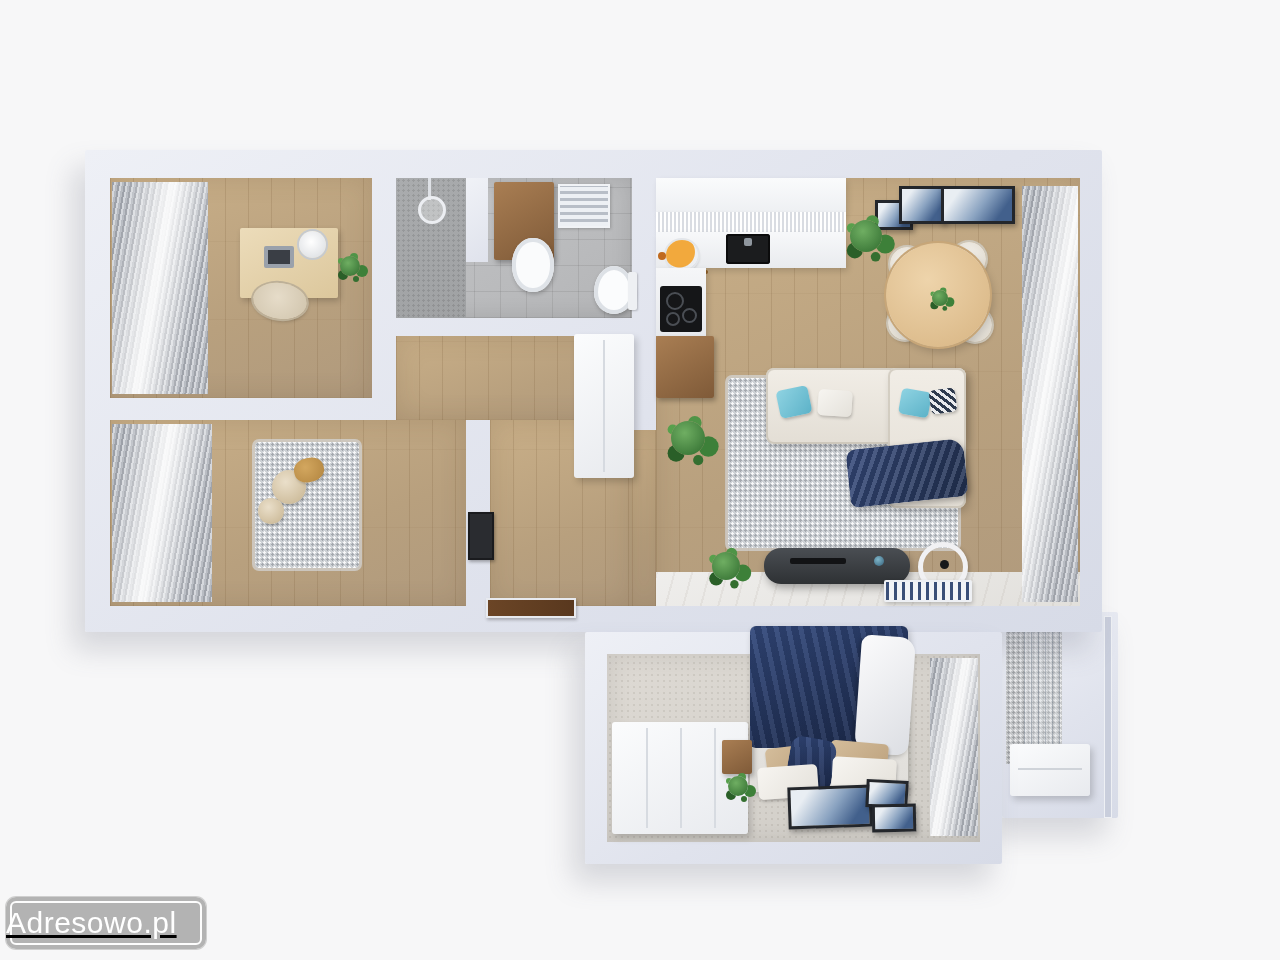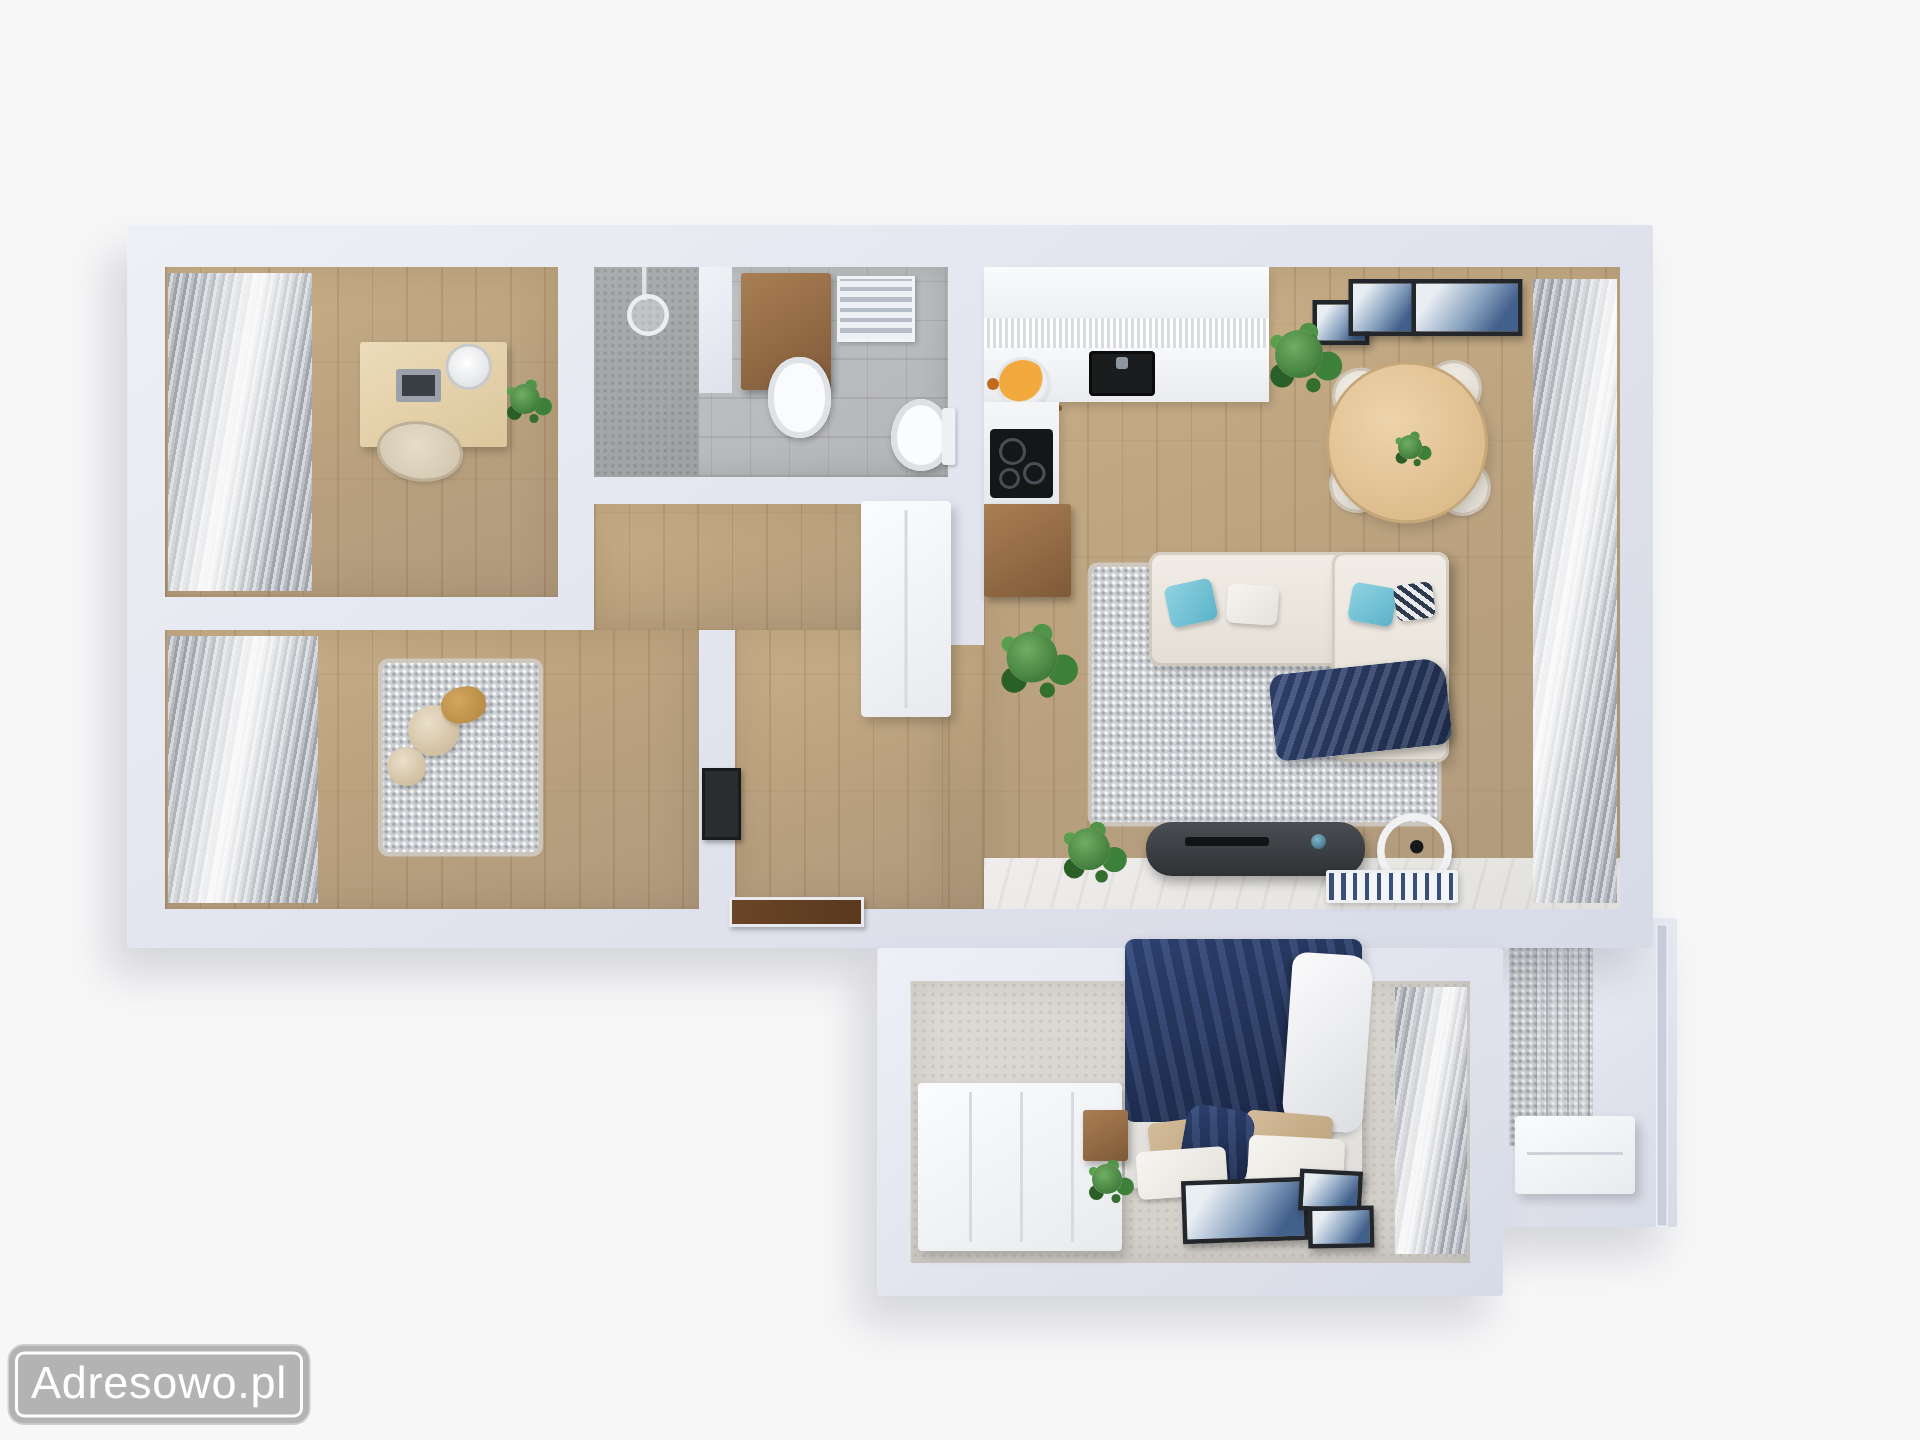--- a/index.html
+++ b/index.html
@@ -83,21 +83,21 @@
   .toilet{background:#fbfcfd;border-radius:50%/55% 55% 45% 45%;
       box-shadow:inset 0 0 0 4px #dde1e6, 1px 2px 4px rgba(0,0,0,.25);}
   .glass{background:repeating-linear-gradient(90deg, rgba(135,145,158,.55) 0 1px, rgba(228,232,238,.28) 1px 7px);}
   .hoop{border:5px solid #f1f1f3;border-radius:50%;box-shadow:1px 2px 4px rgba(0,0,0,.25);}
   .console{background:linear-gradient(180deg,#4a4e53,#2e3134);border-radius:17px;box-shadow:2px 4px 8px rgba(0,0,0,.32);}
   .ribbed{background:repeating-linear-gradient(90deg,#ffffff 0 2px,#d9dce2 2px 4px);box-shadow:1px 2px 4px rgba(0,0,0,.12);}
   .teddy{border-radius:50%;background:radial-gradient(circle at 40% 35%,#eadfca,#c6b38f);box-shadow:1px 2px 3px rgba(0,0,0,.2);}
 
   
   .watermark{background:rgba(176,176,176,.96);border-radius:10px;box-shadow:0 0 0 1px #cfcfcf;
-      display:flex;align-items:center;justify-content:center;}
+      display:flex;align-items:center;text-decoration:underline;}
   .watermark-inner{position:absolute;inset:4px;border:2px solid #fdfdfd;border-radius:6px;}
   .watermark-text{position:relative;color:#ffffff;font-size:30px;letter-spacing:.5px;font-weight:400;}
 </style>
 </head>
 <body>
 
 <div class="scene">
 
   <div class="abs wall-slab" style="left:1002px;top:612px;width:116px;height:206px;"></div>
   <div class="abs stone" style="left:1006px;top:620px;width:56px;height:144px;"></div>

